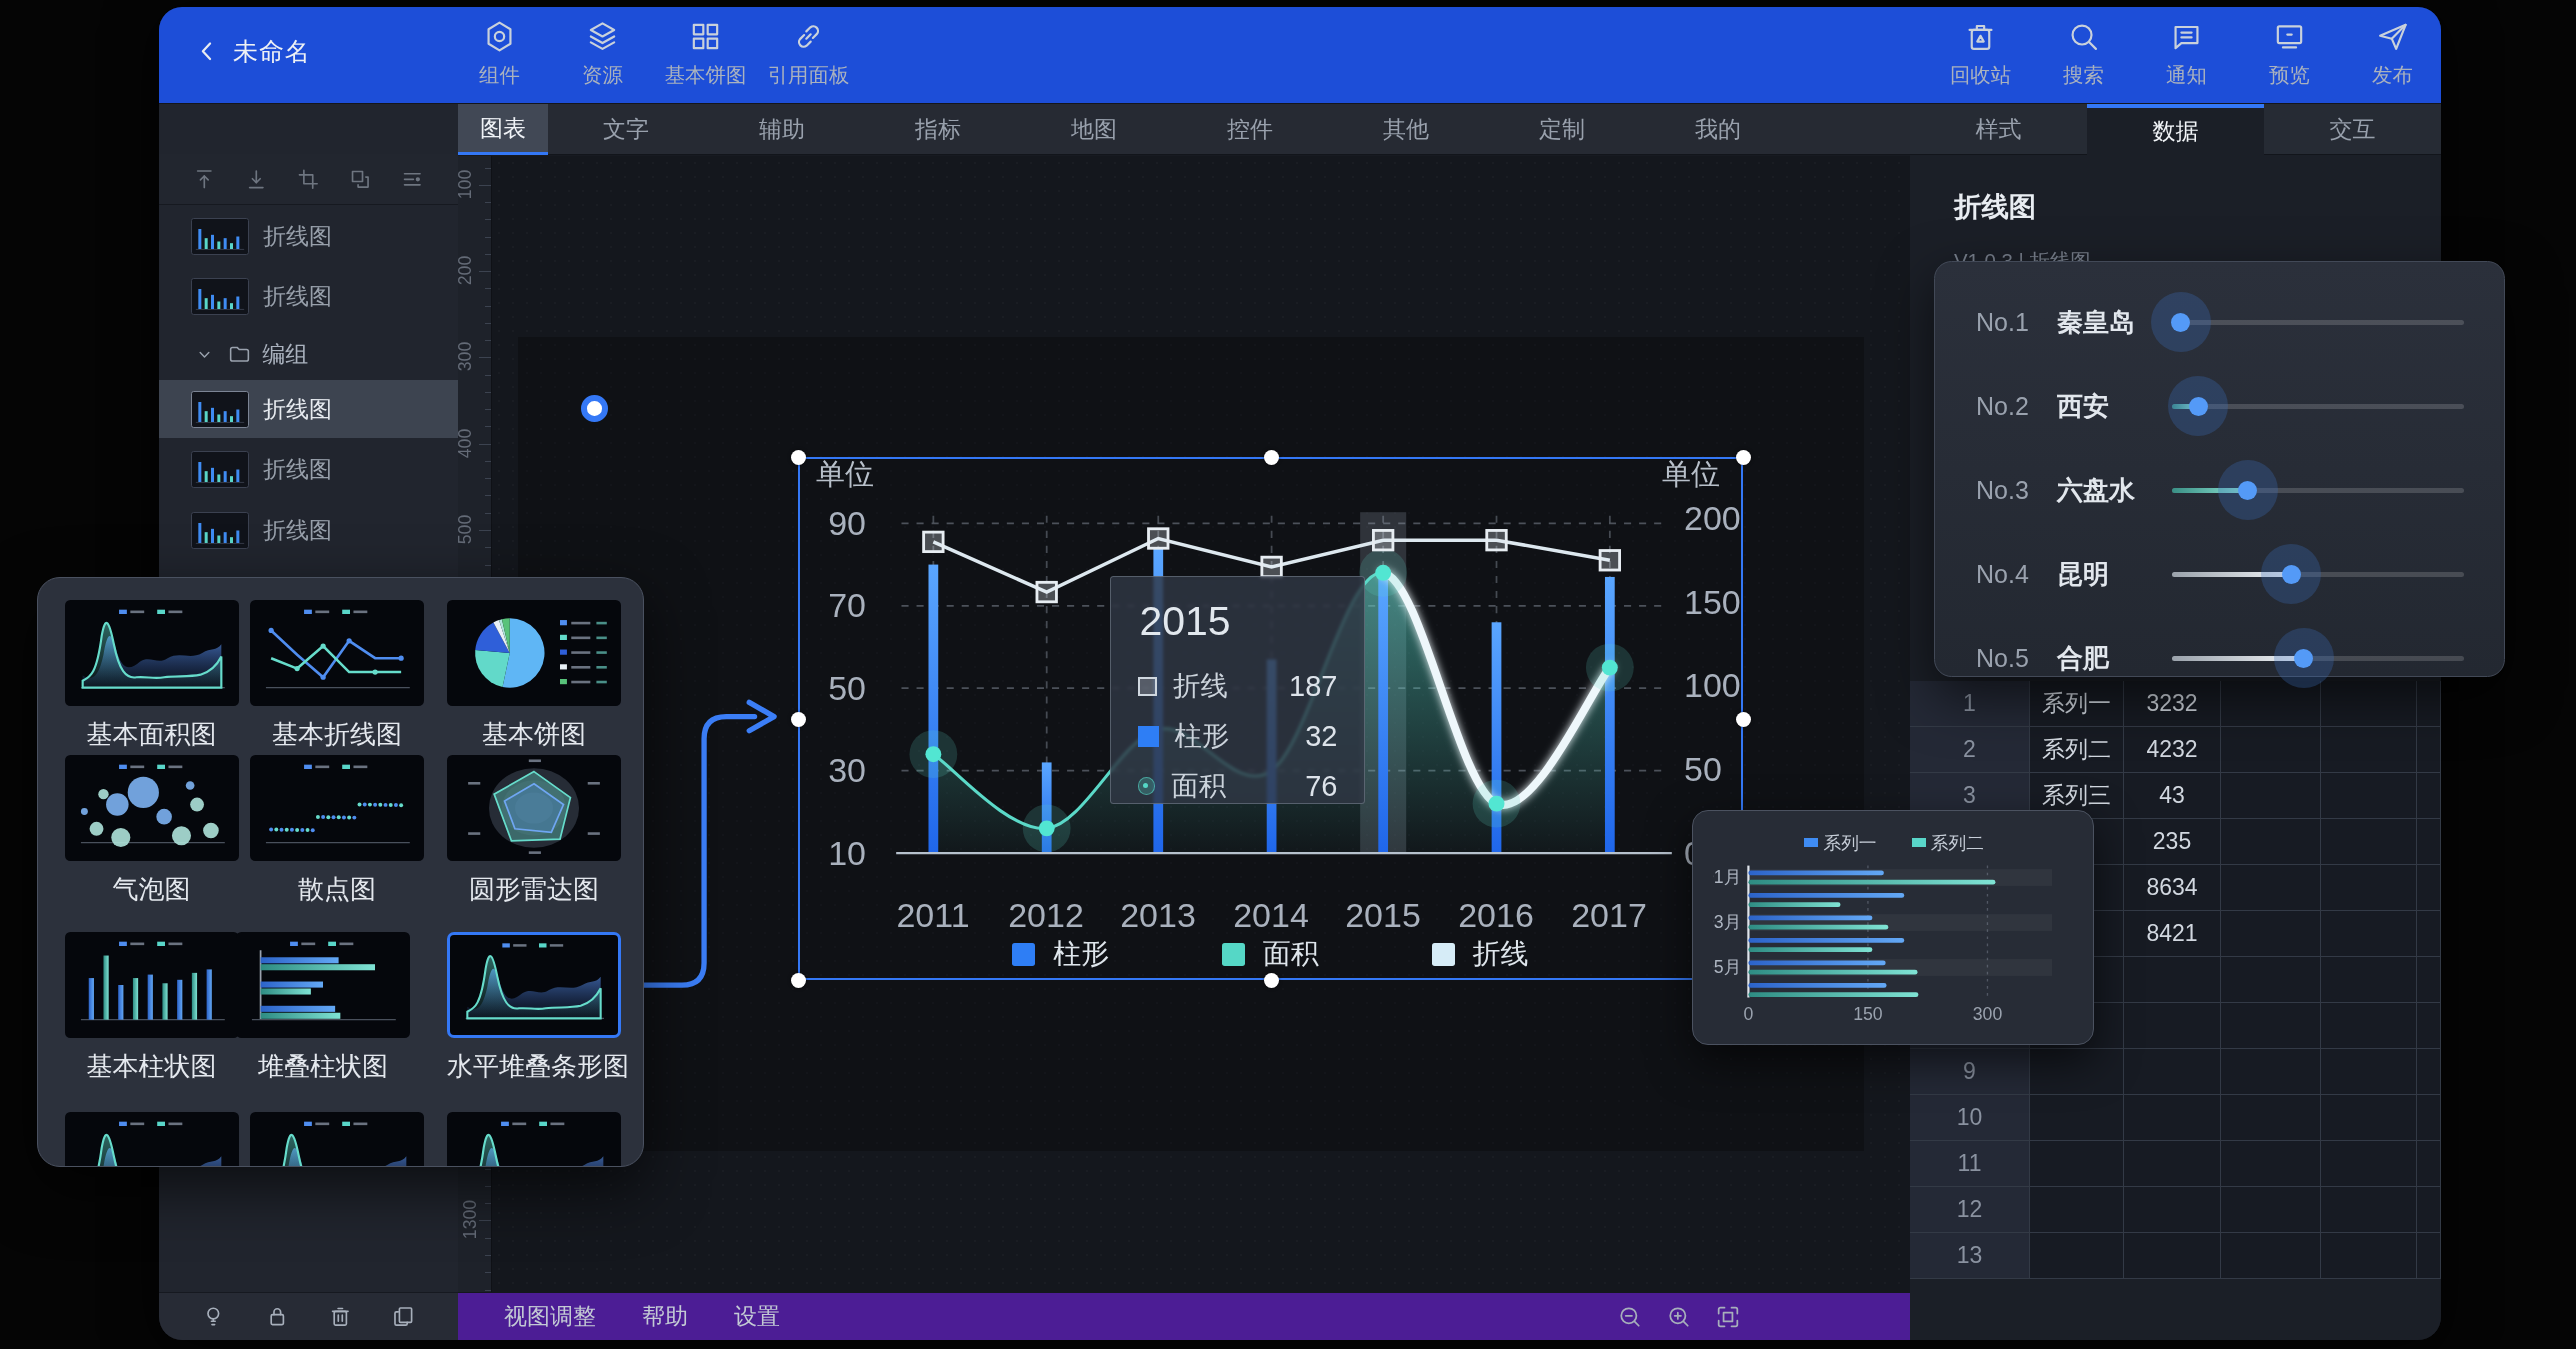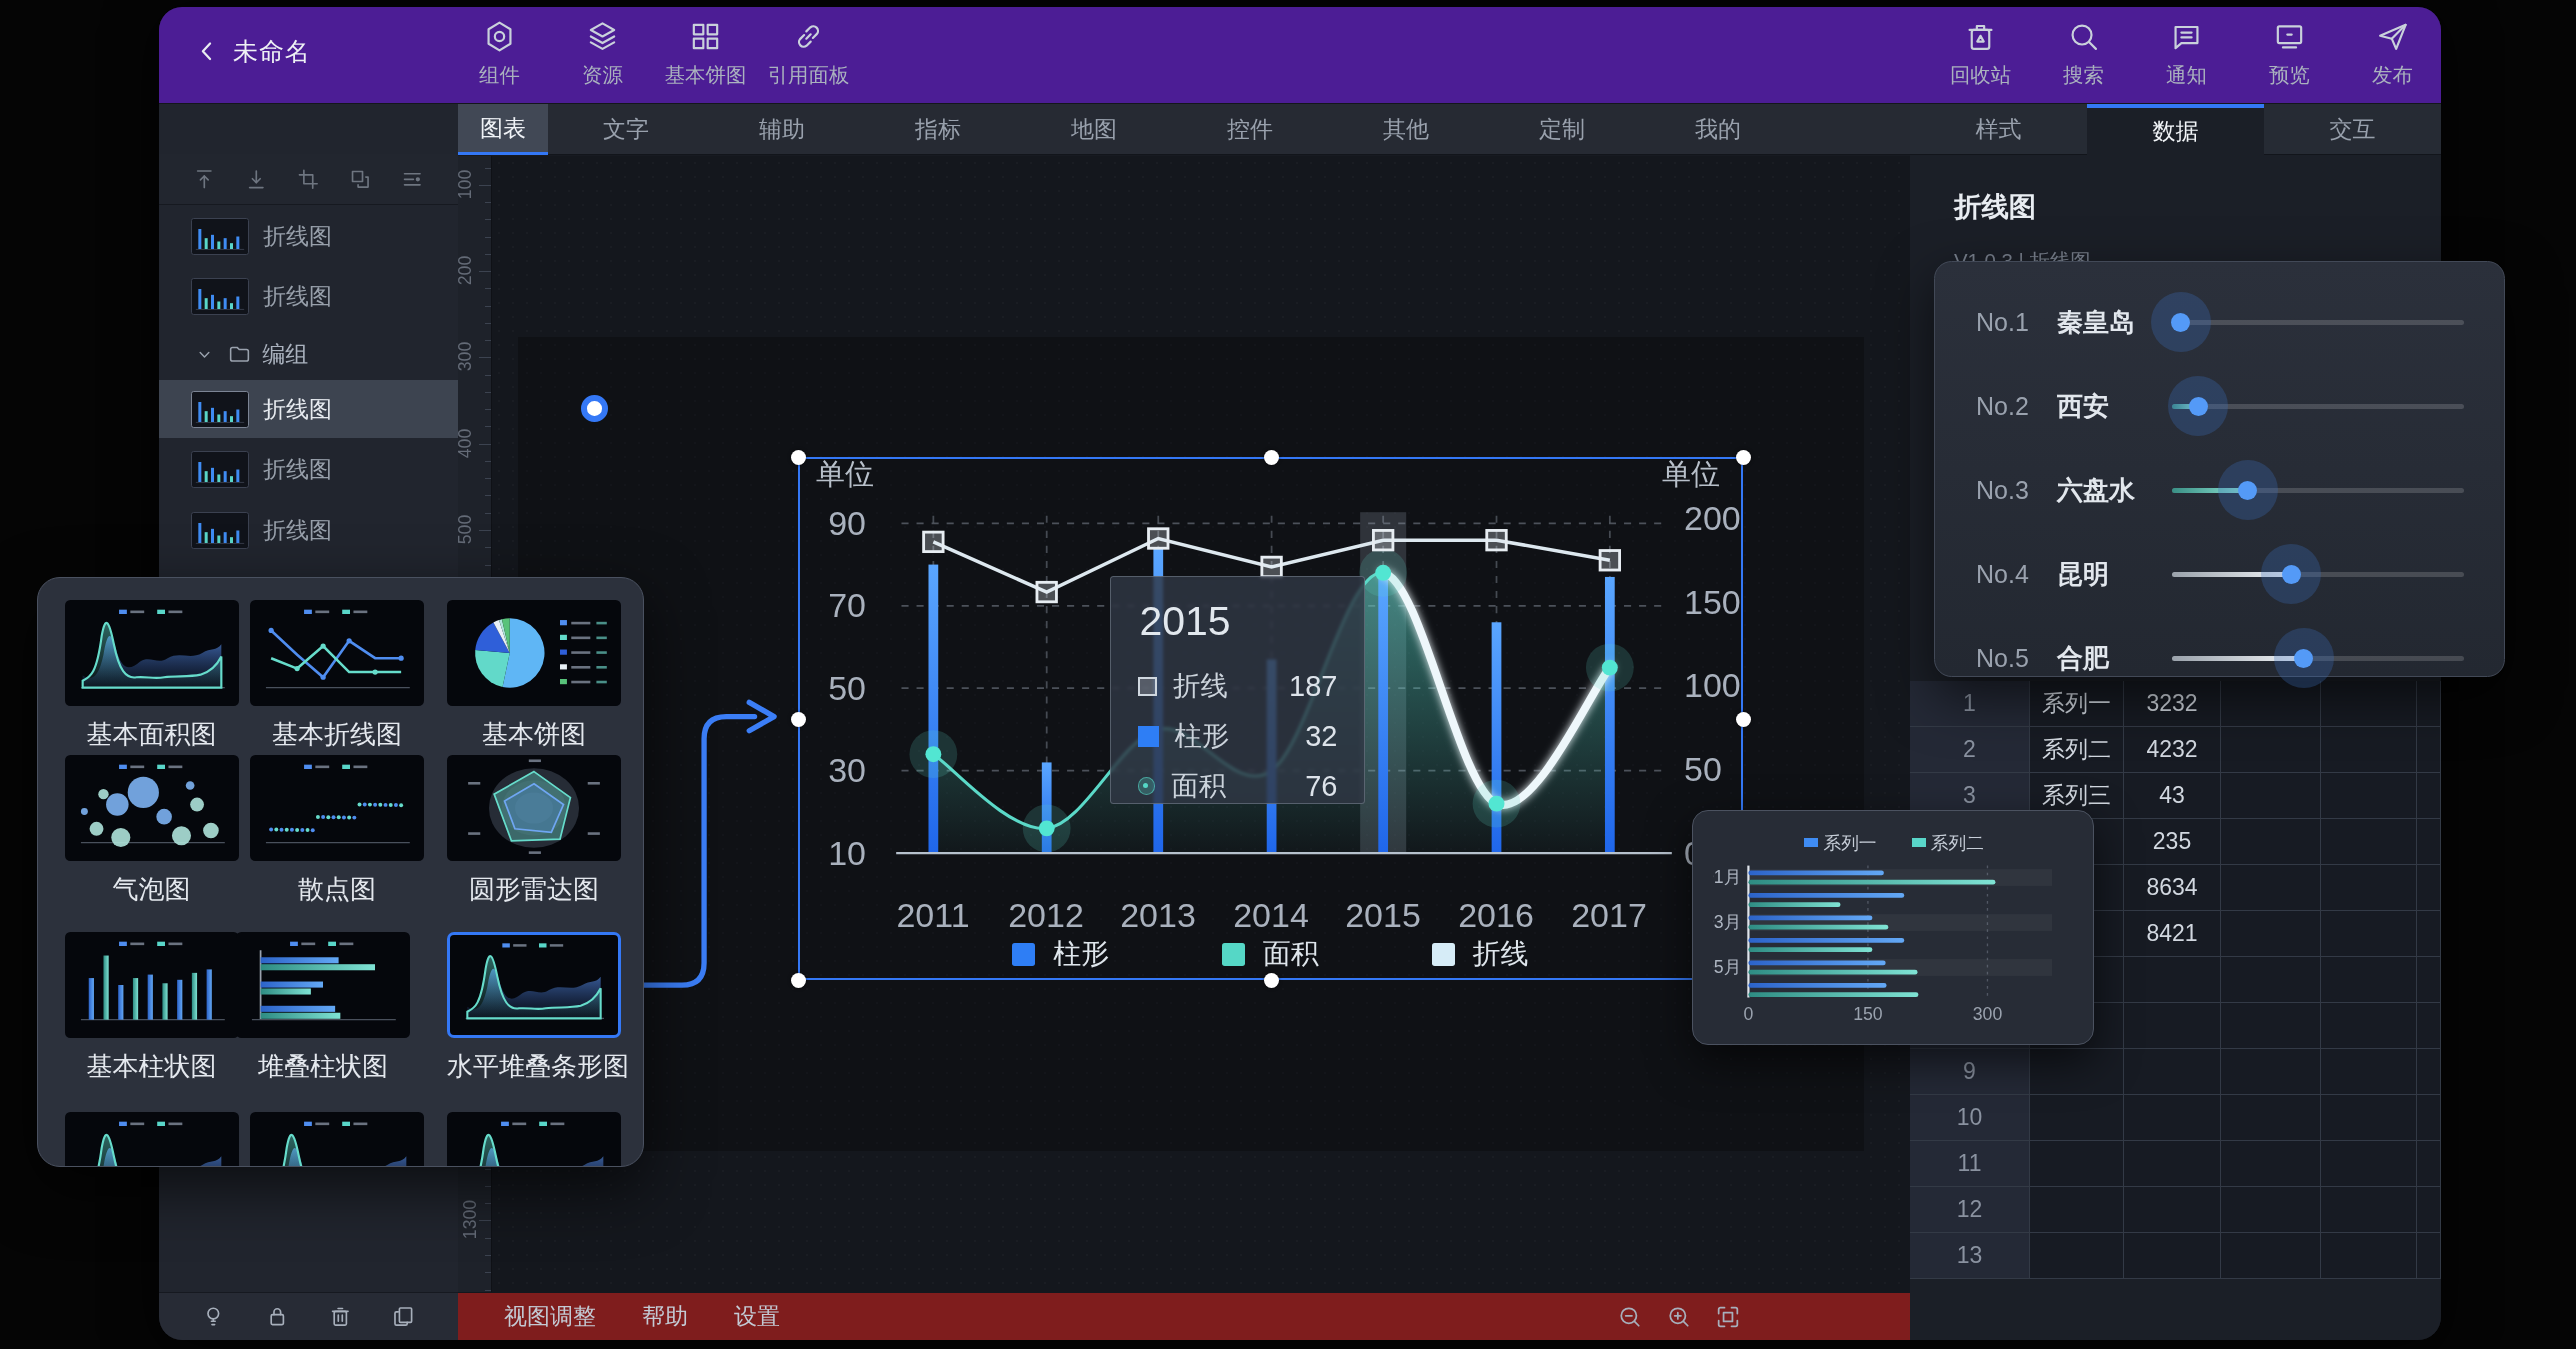--- a/index.html
+++ b/index.html
@@ -1,21 +1,21 @@
 <!DOCTYPE html>
 <html style="font-size:14px"><head>
 <meta charset="utf-8">
 <style>
   html,body{margin:0;padding:0;background:#050505;width:2576px;height:1350px;overflow:hidden;
     font-family:"Liberation Sans","DejaVu Sans",sans-serif;color:#dfe4ea;-webkit-font-smoothing:antialiased;}
   *{box-sizing:border-box}
   #app-window{position:absolute;left:159px;top:7px;width:2282px;height:1333px;background:#171a21;
     border-radius:23px;overflow:hidden;box-shadow:0 8.9px 53px rgba(0,0,0,.8)}
   
-  #header{position:absolute;left:0;top:0;width:2282px;height:97px;background:#4c1d95;border-bottom:0.9px solid #14161c}
+  #header{position:absolute;left:0;top:0;width:2282px;height:97px;background:#1d4ed8;border-bottom:0.9px solid #14161c}
   .icn{display:inline-block;color:#c9d1db}
   .icn svg{width:100%;height:100%;display:block}
   #back{position:absolute;left:35px;top:28px;display:flex;align-items:center;gap:12.4px;cursor:pointer}
   #back .icn{width:26.6px;height:26.6px;color:#e8ecf1}
   #win-title{font-size:25px;color:#eef1f5;letter-spacing:0.9px}
   .tools{position:absolute;top:12.4px;display:flex;align-items:flex-start}
   .tool{width:103px;display:flex;flex-direction:column;align-items:center;gap:7px;cursor:pointer}
   .tool .icn{width:35px;height:35px}
   .tool-lb{font-size:20.4px;color:#aab2be;white-space:nowrap}
   
@@ -79,21 +79,21 @@
   
   #data-table{position:absolute;left:0;top:577px;width:531px;background:#171b23}
   .t-row{display:grid;grid-template-columns:120px 94px 97px 100px 96px 1fr;height:46px}
   .t-cell{border-right:0.9px solid #333a46;border-bottom:0.9px solid #333a46;display:flex;align-items:center;justify-content:center;
     font-size:23px;color:#d2d8e0;overflow:hidden}
   .t-num{background:#242936;color:#8a92a0}
   
   #bottom-left{position:absolute;left:0;top:1285px;width:299px;height:48px;background:#272b35;border-top:0.9px solid #161920;
     display:flex;align-items:center;justify-content:space-around;padding:0 23px}
   #bottom-left .icn{width:26.6px;height:26.6px;color:#a7afbb;cursor:pointer}
-  #bottom-main{position:absolute;left:299px;top:1285px;width:1452px;height:48px;background:#7f1d1d;border-top:0.9px solid #14171d;display:flex;align-items:center}
+  #bottom-main{position:absolute;left:299px;top:1285px;width:1452px;height:48px;background:#4c1d95;border-top:0.9px solid #14171d;display:flex;align-items:center}
   .b-menu{font-size:23px;color:#c3cad4;margin-left:46px;cursor:pointer}
   #zoom-tools{margin-left:auto;margin-right:168px;display:flex;gap:21px}
   #zoom-tools .icn{width:28px;height:28px;color:#a7afbb;cursor:pointer}
   
   #gallery{position:absolute;left:37px;top:577px;width:607px;height:590px;background:#2c313c;border:1.8px solid #4a5160;
     border-radius:23px;box-shadow:0 21px 62px rgba(0,0,0,.65);overflow:hidden;z-index:50}
   .g-cell{position:absolute;width:174px;cursor:pointer}
   .g-thumb{width:174px;height:106px;background:#05070c;border-radius:5.3px;border:1.8px solid transparent;overflow:hidden}
   .g-cell.sel .g-thumb{border:3.5px solid #3478f6;border-radius:7px}
   .g-lb{margin-top:10.6px;text-align:center;font-size:26px;color:#e4e8ee;white-space:nowrap}

